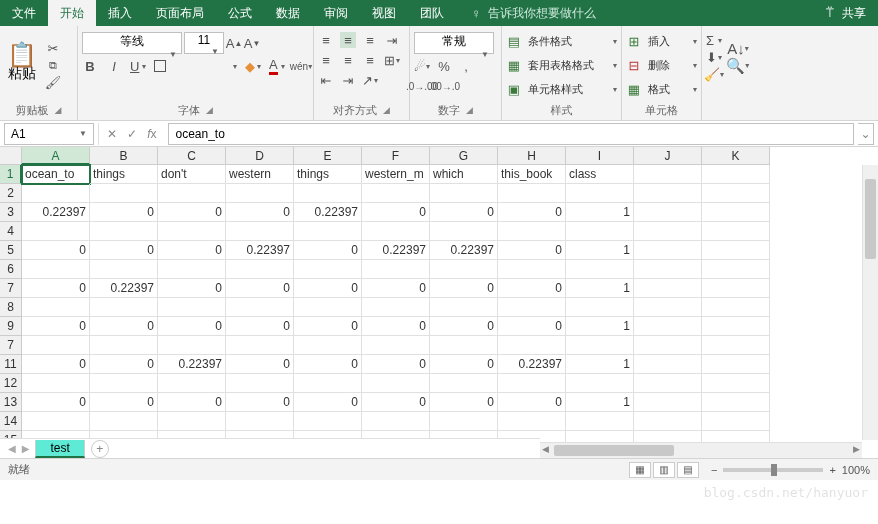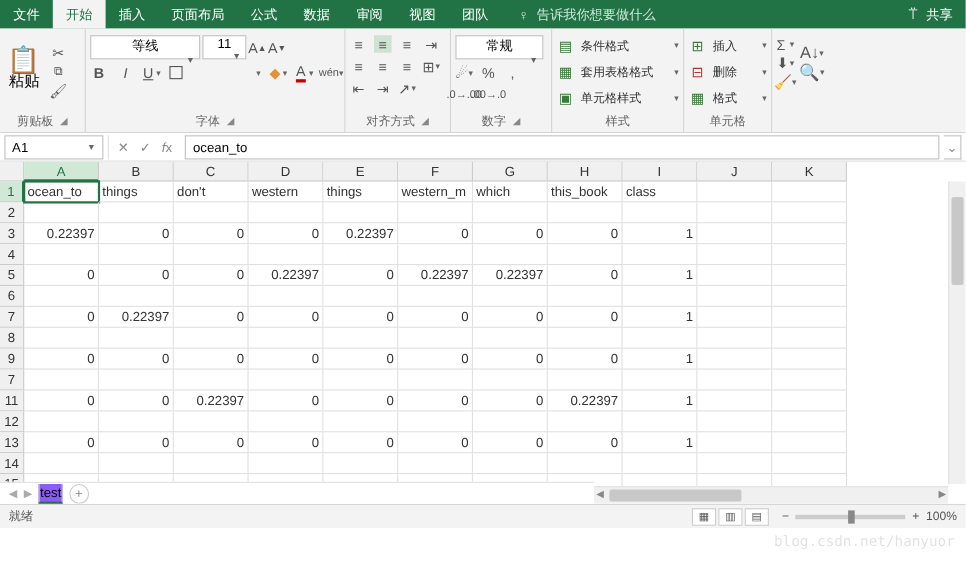--- a/index.html
+++ b/index.html
@@ -57,21 +57,21 @@
 .cell.selected { outline: 2px solid #217346; outline-offset: -1px; }
 
 .vscroll { position: absolute; right: 0; top: 18px; bottom: 18px; width: 16px; background: #f0f0f0; border-left: 1px solid #e0e0e0; }
 .vthumb { position: absolute; left: 2px; right: 2px; top: 14px; height: 80px; background: #c8c8c8; border-radius: 2px; }
 .hscroll { position: absolute; left: 540px; right: 16px; bottom: 0; height: 16px; background: #f0f0f0; border-top: 1px solid #e0e0e0; }
 .hthumb { position: absolute; top: 2px; bottom: 2px; left: 14px; width: 120px; background: #c8c8c8; border-radius: 2px; }
 
 
 .sheet-bar { position: absolute; left: 0; bottom: 0; height: 20px; display: flex; align-items: center; gap: 6px; padding: 0 8px; background: #fff; border-top: 1px solid #e0e0e0; width: 540px; }
 .stab-nav { color: #aaa; font-size: 10px; }
-.stab { border: 1px solid #ccc; border-top: none; padding: 1px 0; background: #8b5cf6; font-size: 12px; }
+.stab { border: 1px solid #ccc; border-top: none; padding: 1px 14px; background: #5eead4; font-size: 12px; }
 .stab.active { border-bottom: 2px solid #217346; }
 .stab-add { width: 18px; height: 18px; border: 1px solid #ccc; border-radius: 50%; display: flex; align-items: center; justify-content: center; color: #888; font-size: 12px; }
 
 
 .statusbar { height: 22px; background: #f3f3f3; border-top: 1px solid #d4d4d4; display: flex; align-items: center; padding: 0 8px; font-size: 11px; color: #555; }
 .statusbar .spacer { flex: 1; }
 .view-btns { display: flex; gap: 2px; }
 .vbtn { width: 22px; height: 16px; border: 1px solid #ccc; display: flex; align-items: center; justify-content: center; font-size: 10px; background: #fff; }
 .zoom { display: flex; align-items: center; gap: 6px; margin-left: 12px; }
 .zoom-track { width: 100px; height: 4px; background: #ccc; position: relative; }

